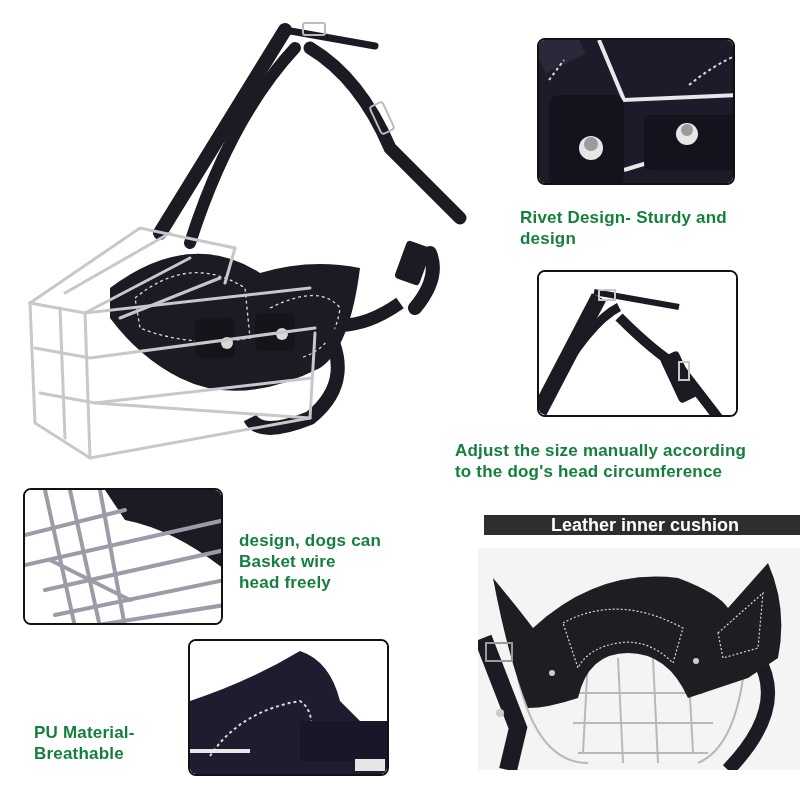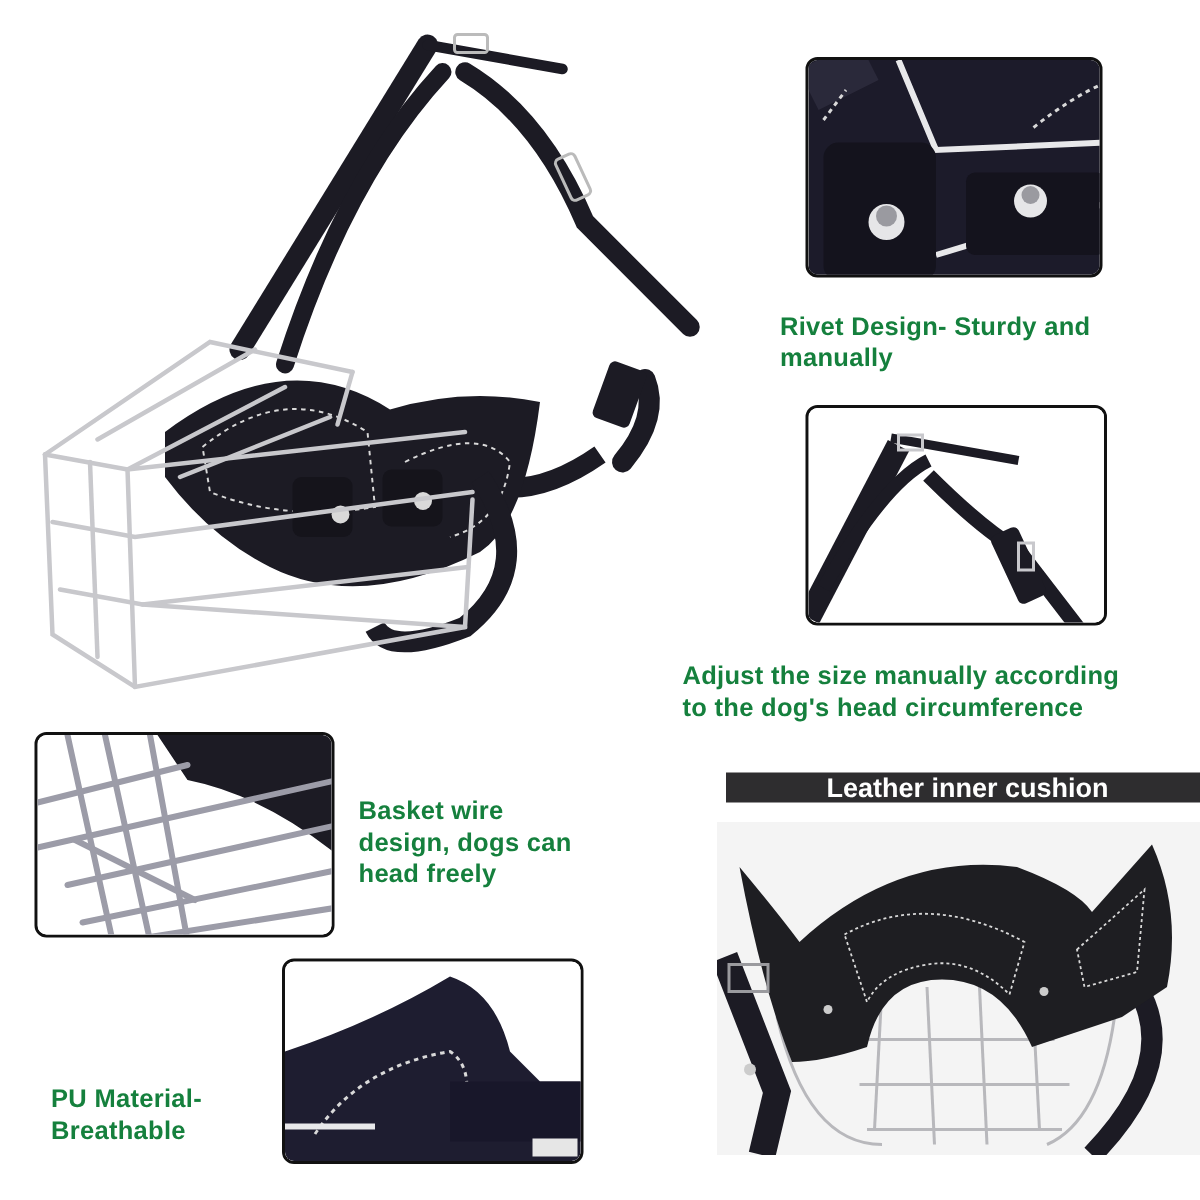--- a/index.html
+++ b/index.html
@@ -64,21 +64,21 @@
     <rect x="10" y="55" width="75" height="92" rx="10" fill="#14131d"></rect>
     <rect x="105" y="75" width="93" height="55" rx="6" fill="#14131d"></rect>
     <circle cx="52" cy="108" r="12" fill="#e6e6e8"></circle>
     <circle cx="52" cy="104" r="7" fill="#9a9aa0"></circle>
     <circle cx="148" cy="94" r="11" fill="#e6e6e8"></circle>
     <circle cx="148" cy="90" r="6" fill="#9a9aa0"></circle>
   </svg>
 </div>
 <div class="caption" style="left:520px;top:207px;">
   <span>Rivet Design- Sturdy and</span>
-  <span>manually</span>
+  <span>design</span>
 </div>
 
 <div class="panel" style="left:537px;top:270px;width:201px;height:147px;">
   <svg width="201" height="147" viewBox="0 0 201 147">
     <rect width="201" height="147" fill="#ffffff"></rect>
     <path d="M0 140 L60 25" stroke="#1c1b24" stroke-width="16"></path>
     <path d="M10 120 Q50 50 80 35" stroke="#1c1b24" stroke-width="9" fill="none"></path>
     <path d="M55 20 L140 35" stroke="#1c1b24" stroke-width="6"></path>
     <path d="M80 45 Q115 80 140 95 L180 147" stroke="#1c1b24" stroke-width="10" fill="none"></path>
     <rect x="130" y="80" width="20" height="50" rx="4" fill="#1c1b24" transform="rotate(-25 140 105)"></rect>
@@ -102,22 +102,22 @@
       <path d="M0 45 L100 20"></path>
       <path d="M0 75 L200 30"></path>
       <path d="M20 100 L200 60"></path>
       <path d="M30 125 L200 90"></path>
       <path d="M60 137 L200 115"></path>
       <path d="M25 70 L105 110"></path>
     </g>
   </svg>
 </div>
 <div class="caption" style="left:239px;top:530px;">
+  <span>design, dogs can</span>
   <span>Basket wire</span>
-  <span>design, dogs can</span>
   <span>head freely</span>
 </div>
 
 <div class="panel" style="left:188px;top:639px;width:201px;height:137px;">
   <svg width="201" height="137" viewBox="0 0 201 137">
     <rect width="201" height="137" fill="#ffffff"></rect>
     <path d="M0 60 Q60 40 110 10 Q140 20 150 60 L170 80 L201 80 L201 137 L0 137 Z" fill="#1e1d30"></path>
     <path d="M20 115 Q50 70 110 60 Q125 70 120 95" stroke="#d9d9d9" stroke-width="2" stroke-dasharray="3 3" fill="none"></path>
     <rect x="110" y="80" width="91" height="40" fill="#18172a"></rect>
     <path d="M0 110 L60 110" stroke="#e8e8ea" stroke-width="4"></path>

